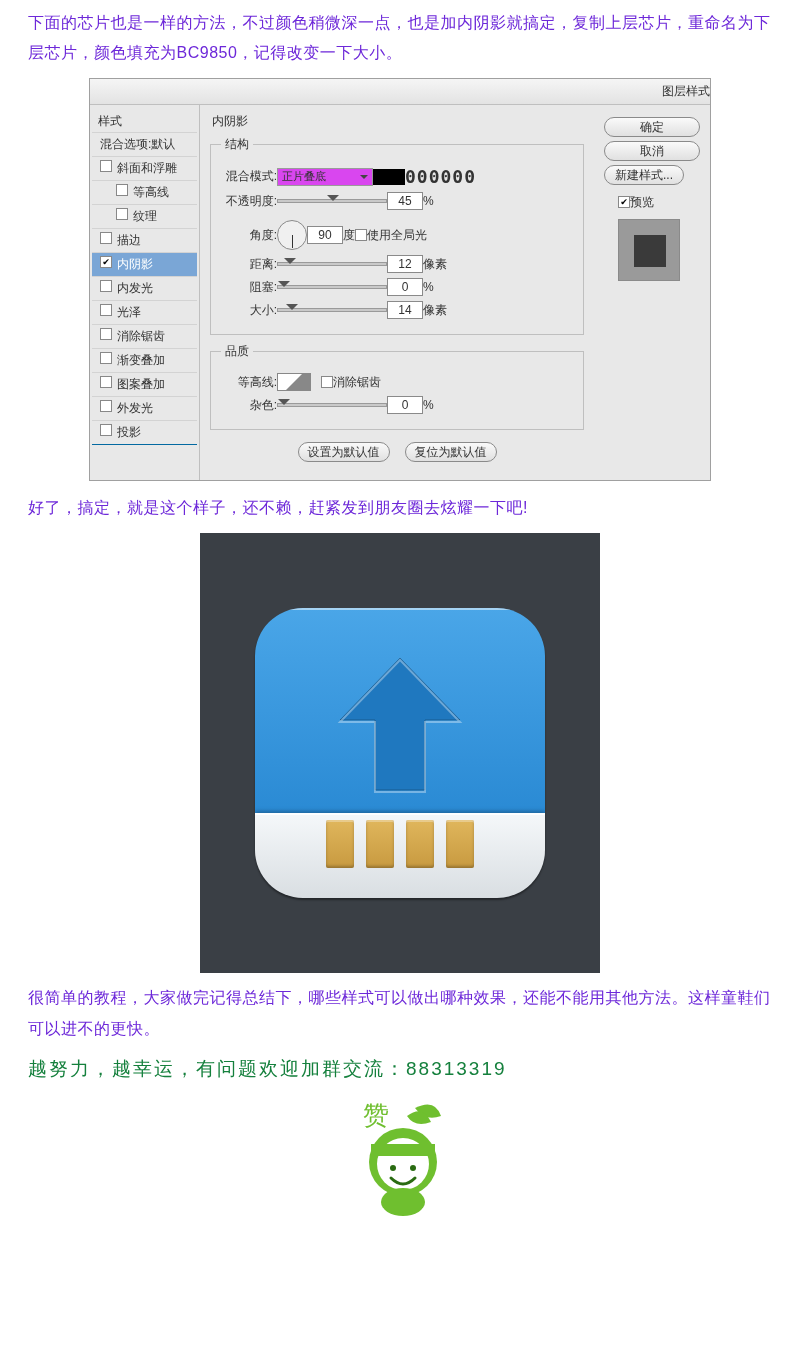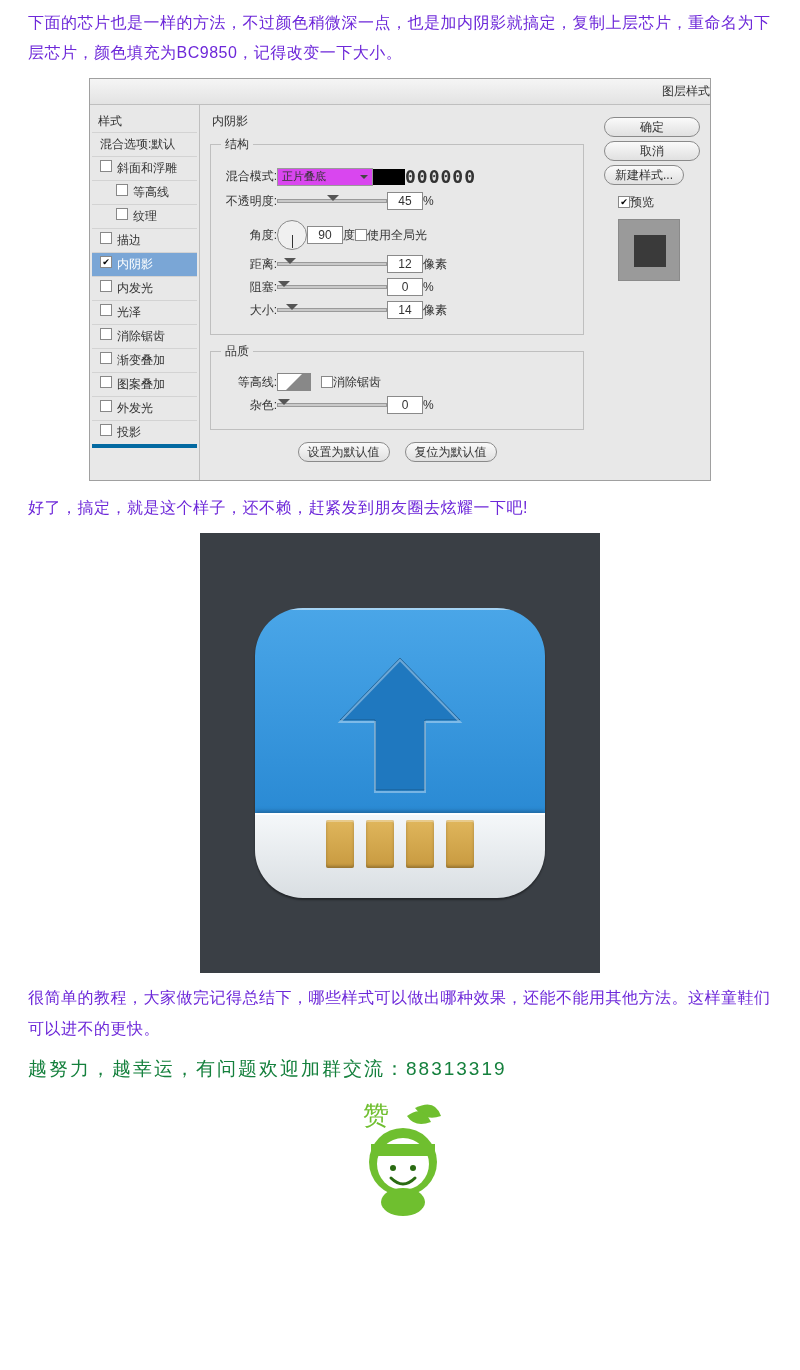--- a/index.html
+++ b/index.html
@@ -51,21 +51,21 @@
     padding: 4px 6px 2px;
     font-size: 12px;
   }
   .style-item {
     display: flex; 
     padding: 3px 4px 3px 8px;
     border-top: 1px solid #d3d3d3;
     gap: 5px;
     position: relative;
   }
-  .style-item:last-child { border-bottom: 4px solid #0369a1; }
+  .style-item:last-child { border-bottom: 1px solid #0369a1; }
   .style-item.sub { padding-left: 24px; }
   .style-item.sel { background: #7aa6d6; color: #fff; }
   .chk {
     width: 12px; height: 12px;
     border: 1px solid #888; background: #fff;
     display: inline-flex; align-items: center; justify-content: center;
     font-size: 9px; line-height:1; color:#000;
   }
   .chk.checked::after { content:"✔"; }
   .dlg-mid {

